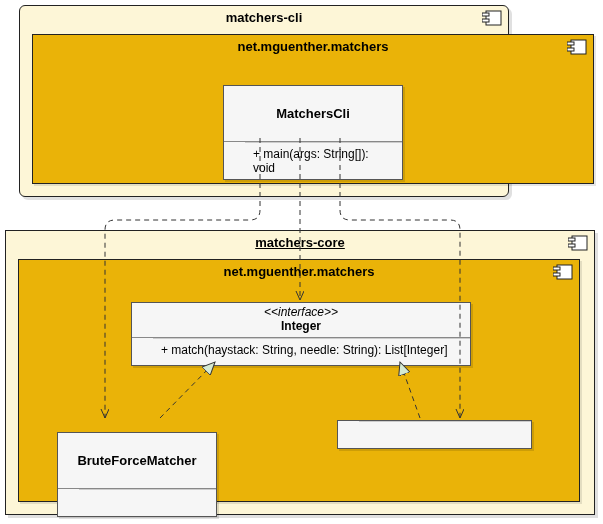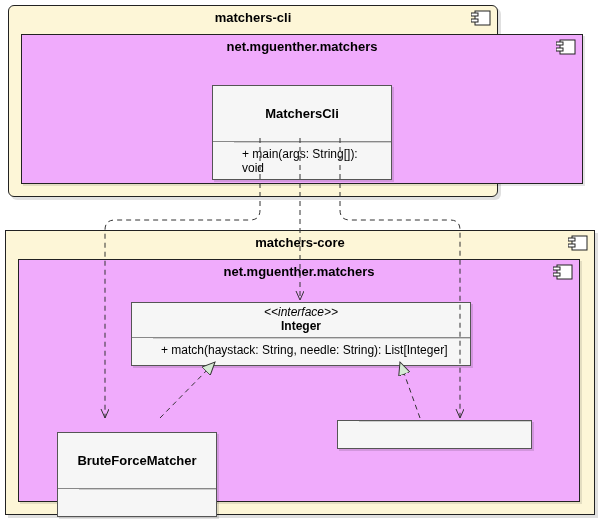--- a/index.html
+++ b/index.html
@@ -20,21 +20,21 @@
     box-shadow: 3px 3px 0 rgba(0,0,0,0.12);
     box-sizing: border-box;
   }
   .module-title {
     font-weight: bold;
     text-align: center;
     padding: 4px 0 6px 0;
   }
   .package {
     position: absolute;
-    background: #f0abfc;
+    background: #eab308;
     border: 1px solid #222;
     box-shadow: 2px 2px 0 rgba(0,0,0,0.10);
     box-sizing: border-box;
   }
   .package-title {
     font-weight: bold;
     text-align: center;
     padding: 4px 0 6px 0;
   }
   .class-box {
@@ -73,21 +73,21 @@
   svg.connectors {
     position: absolute;
     left: 0; top: 0;
     width: 603px; height: 524px;
     pointer-events: none;
   }
 </style>
 </head>
 <body>
 
-<div class="module" style="left:8px; top:5px; width:490px; height:192px;border-radius:6px;">
+<div class="module" style="left:19px; top:5px; width:490px; height:192px;border-radius:6px;">
   <div class="module-title">matchers-cli</div>
   <span class="component-icon">
     <svg width="20" height="16">
         <rect x="4" y="1" width="15" height="14" fill="#fff" stroke="#222"></rect>
         <rect x="0" y="3" width="7" height="3" fill="#fff" stroke="#222"></rect>
         <rect x="0" y="9" width="7" height="3" fill="#fff" stroke="#222"></rect>
       </svg>
   </span>
 
   <div class="package" style="left:12px; top:28px; width:562px; height:150px;">
@@ -100,21 +100,21 @@
         </svg>
     </span>
 
     <div class="class-box" style="left:190px; top:50px; width:180px;">
       <div class="class-head">MatchersCli</div>
       <div class="class-body">+ main(args: String[]): void</div>
     </div>
   </div>
 </div>
 
-<div class="module" style="left:5px; top:230px; width:590px; height:285px;">
+<div class="module" style="left:5px; top:230px; width:590px; height:285px;text-decoration:underline;">
   <div class="module-title">matchers-core</div>
   <span class="component-icon">
     <svg width="20" height="16">
         <rect x="4" y="1" width="15" height="14" fill="#fff" stroke="#222"></rect>
         <rect x="0" y="3" width="7" height="3" fill="#fff" stroke="#222"></rect>
         <rect x="0" y="9" width="7" height="3" fill="#fff" stroke="#222"></rect>
       </svg>
   </span>
 
   <div class="package" style="left:12px; top:28px; width:562px; height:243px;">

